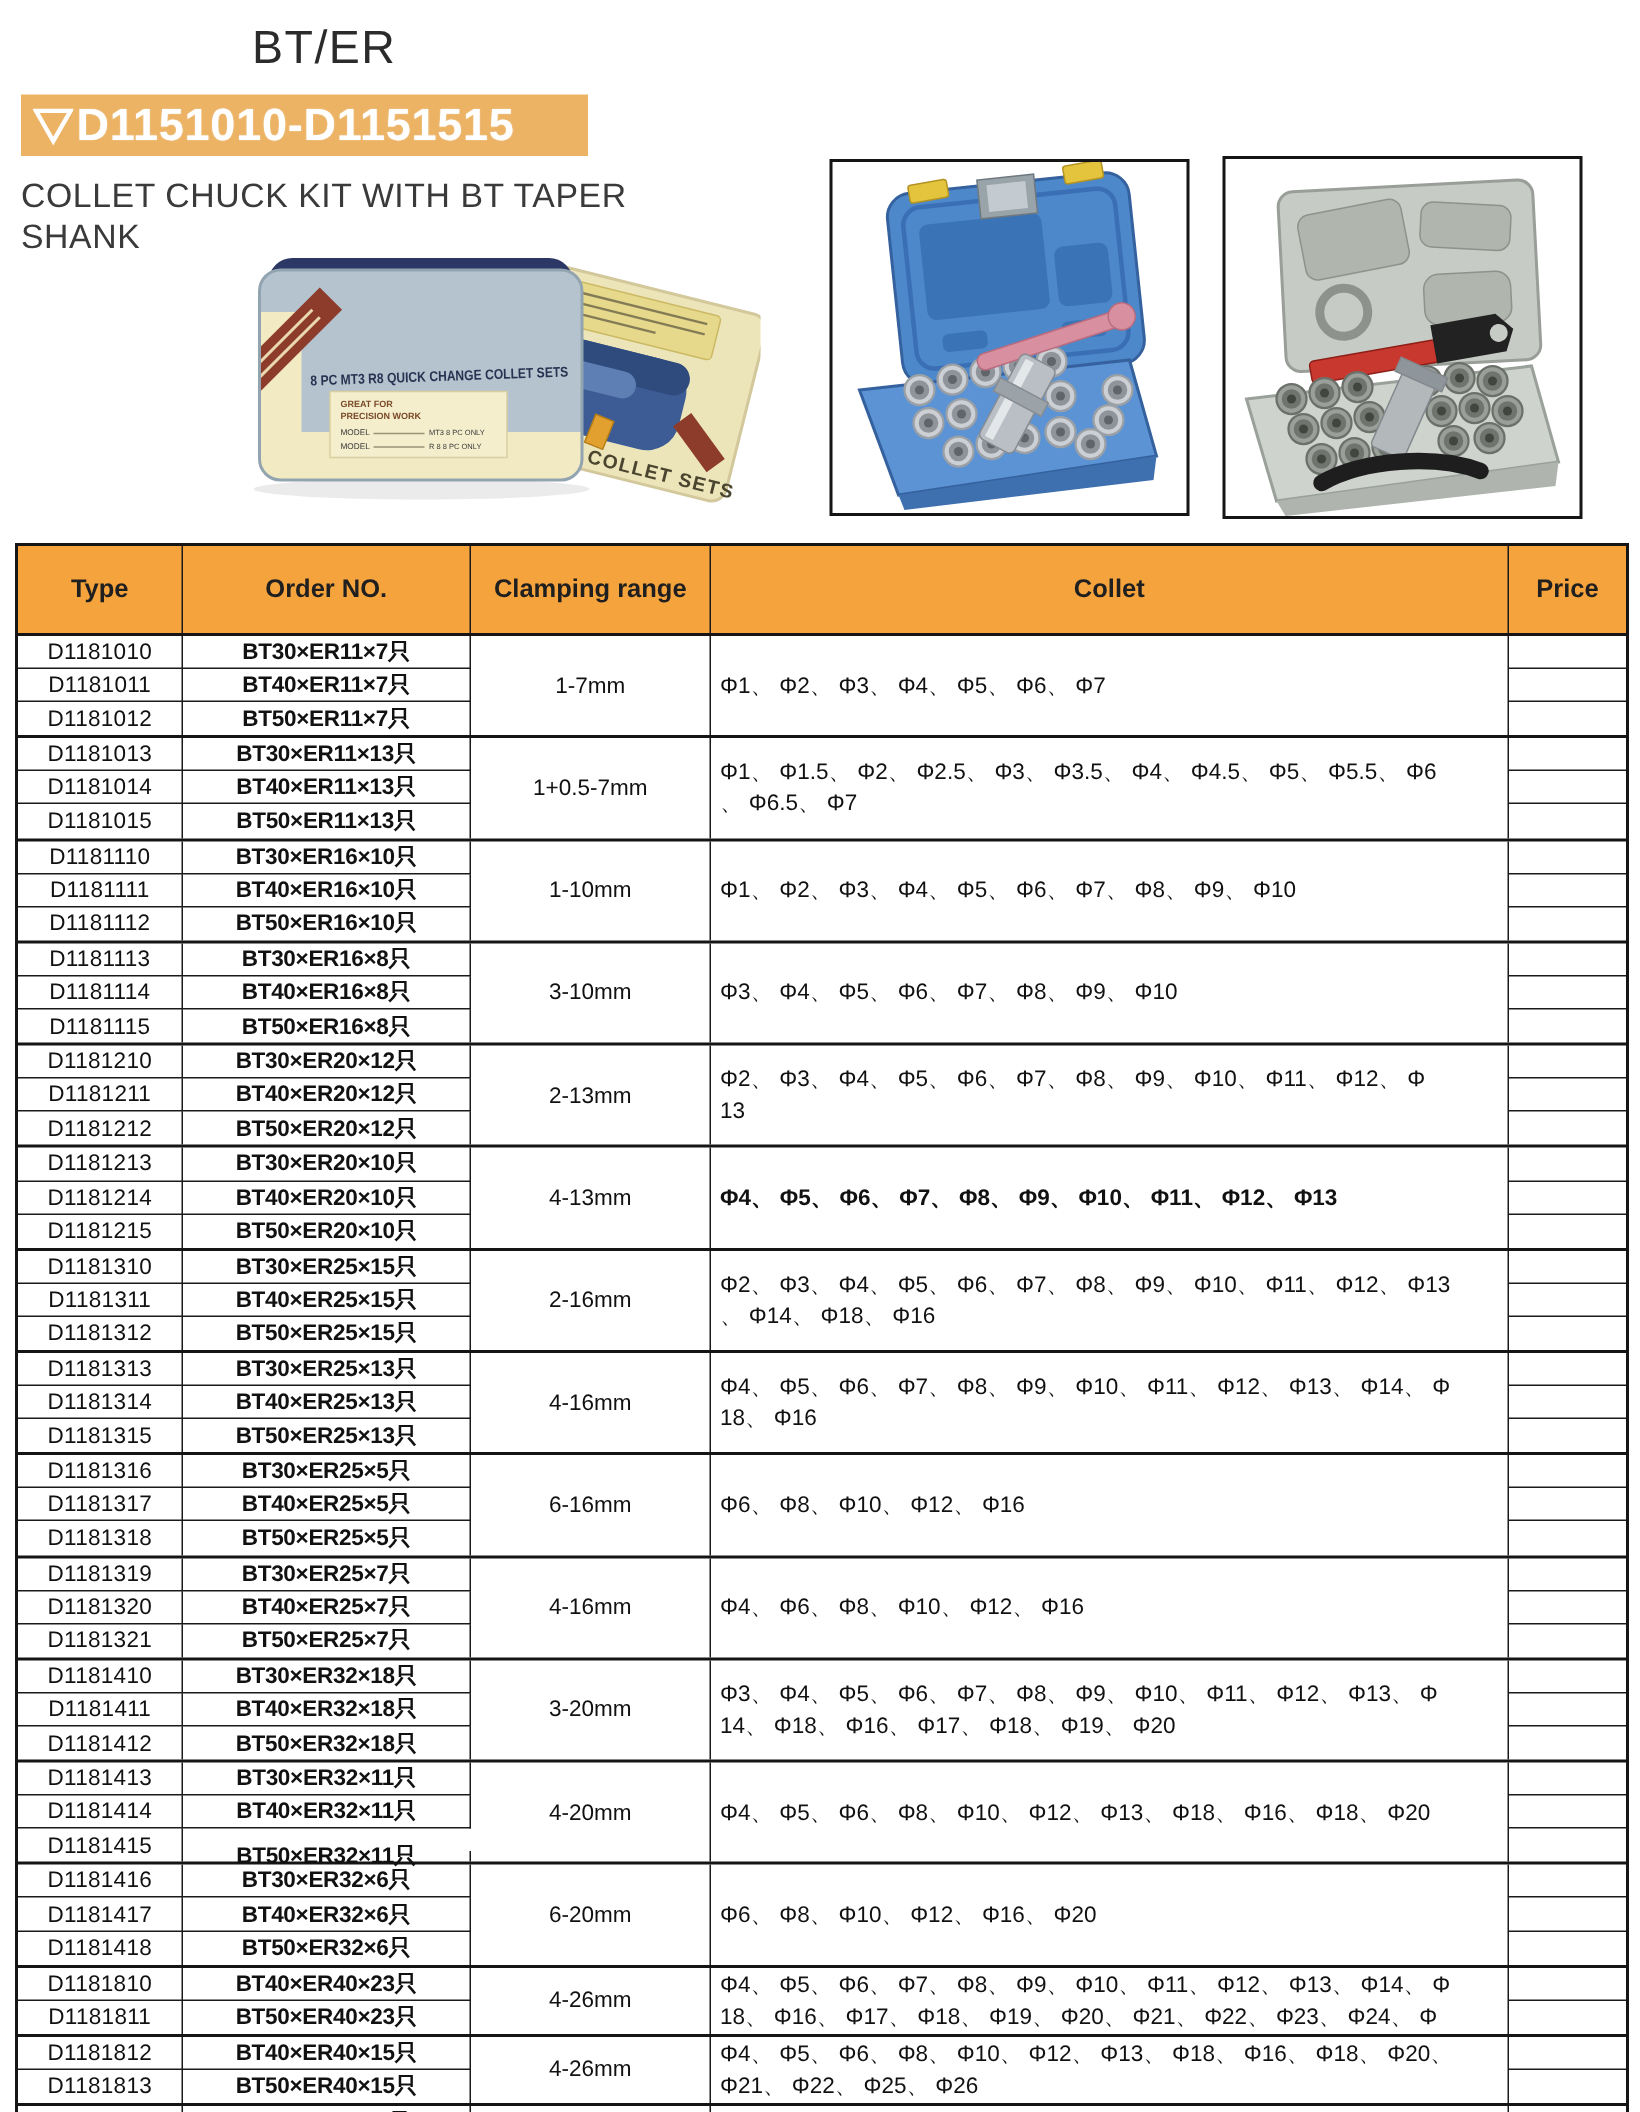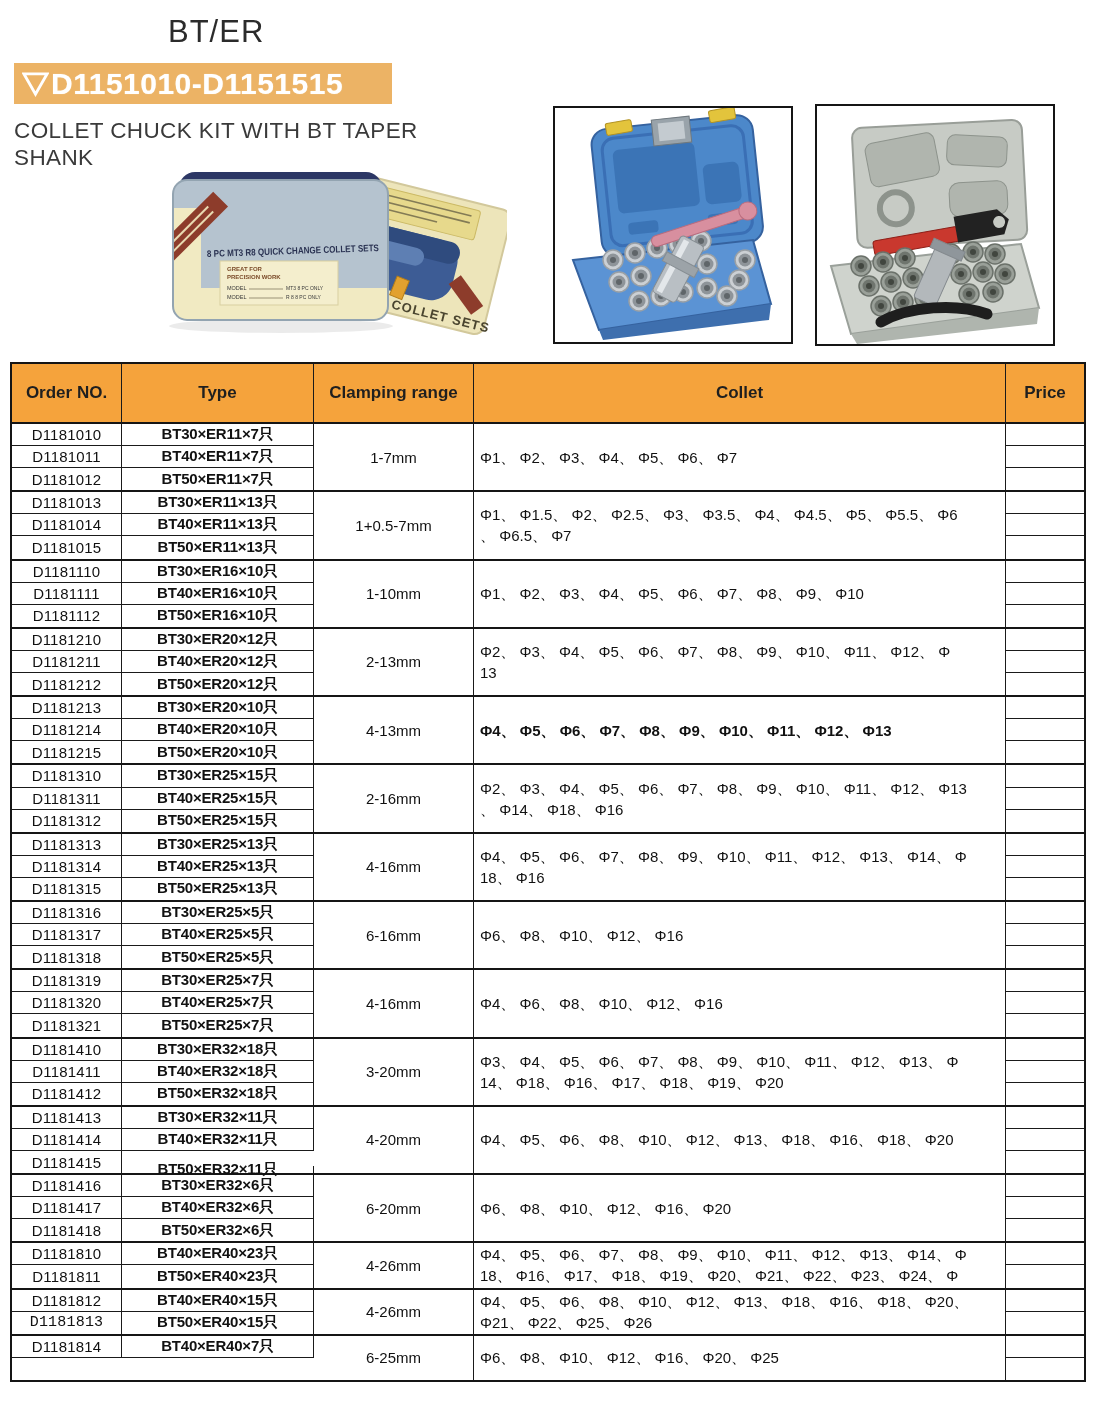--- a/index.html
+++ b/index.html
@@ -294,22 +294,22 @@
       <g transform="rotate(24 118 172)">
         <rect x="106" y="140" width="24" height="58" rx="3" fill="#B3B8BB" stroke="#83898D"></rect>
         <rect x="101" y="136" width="34" height="10" fill="#8F969B" stroke="#83898D"></rect>
       </g>
       <path d="M64,216 C92,200 140,197 170,208" stroke="#1E1E1E" stroke-width="11" fill="none" stroke-linecap="round"></path>
     </svg>
   </div>
 
   <div class="abs" id="spec-table">
     <div class="thead">
+      <div class="th">Type</div>
       <div class="th">Order NO.</div>
-      <div class="th">Type</div>
       <div class="th">Clamping range</div>
       <div class="th">Collet</div>
       <div class="th">Price</div>
     </div>
     <div id="table-body">
         <div class="tgroup" style="grid-template-rows: repeat(3, 22.1px);">
           <div class="c order rb" style="grid-area: 1 / 1;">D1181010</div>
           <div class="c type rb" style="grid-area: 1 / 2;">BT30×ER11×7只</div>
           <div class="c order rb" style="grid-area: 2 / 1;">D1181011</div>
           <div class="c type rb" style="grid-area: 2 / 2;">BT40×ER11×7只</div>
@@ -342,20 +342,33 @@
           <div class="c type rb" style="grid-area: 2 / 2;">BT40×ER16×10只</div>
           <div class="c order" style="grid-area: 3 / 1;">D1181112</div>
           <div class="c type" style="grid-area: 3 / 2;">BT50×ER16×10只</div>
           <div class="c range" style="grid-area: 1 / 3 / span 3;">1-10mm</div>
           <div class="c collet" style="grid-area: 1 / 4 / span 3;">Φ1、 Φ2、 Φ3、 Φ4、 Φ5、 Φ6、 Φ7、 Φ8、 Φ9、 Φ10</div>
           <div class="c pricecell rb" style="grid-area: 1 / 5;"></div>
           <div class="c pricecell rb" style="grid-area: 2 / 5;"></div>
           <div class="c pricecell" style="grid-area: 3 / 5;"></div>
         </div>
         <div class="tgroup" style="grid-template-rows: repeat(3, 22.1px);">
+          <div class="c order rb" style="grid-area: 1 / 1;">D1181113</div>
+          <div class="c type rb" style="grid-area: 1 / 2;">BT30×ER16×8只</div>
+          <div class="c order rb" style="grid-area: 2 / 1;">D1181114</div>
+          <div class="c type rb" style="grid-area: 2 / 2;">BT40×ER16×8只</div>
+          <div class="c order" style="grid-area: 3 / 1;">D1181115</div>
+          <div class="c type" style="grid-area: 3 / 2;">BT50×ER16×8只</div>
+          <div class="c range" style="grid-area: 1 / 3 / span 3;">3-10mm</div>
+          <div class="c collet" style="grid-area: 1 / 4 / span 3;">Φ3、 Φ4、 Φ5、 Φ6、 Φ7、 Φ8、 Φ9、 Φ10</div>
+          <div class="c pricecell rb" style="grid-area: 1 / 5;"></div>
+          <div class="c pricecell rb" style="grid-area: 2 / 5;"></div>
+          <div class="c pricecell" style="grid-area: 3 / 5;"></div>
+        </div>
+        <div class="tgroup" style="grid-template-rows: repeat(3, 22.1px);">
           <div class="c order rb" style="grid-area: 1 / 1;">D1181210</div>
           <div class="c type rb" style="grid-area: 1 / 2;">BT30×ER20×12只</div>
           <div class="c order rb" style="grid-area: 2 / 1;">D1181211</div>
           <div class="c type rb" style="grid-area: 2 / 2;">BT40×ER20×12只</div>
           <div class="c order" style="grid-area: 3 / 1;">D1181212</div>
           <div class="c type" style="grid-area: 3 / 2;">BT50×ER20×12只</div>
           <div class="c range" style="grid-area: 1 / 3 / span 3;">2-13mm</div>
           <div class="c collet" style="grid-area: 1 / 4 / span 3;">Φ2、 Φ3、 Φ4、 Φ5、 Φ6、 Φ7、 Φ8、 Φ9、 Φ10、 Φ11、 Φ12、 Φ
 13</div>
           <div class="c pricecell rb" style="grid-area: 1 / 5;"></div>
@@ -476,21 +489,21 @@
           <div class="c type" style="grid-area: 2 / 2;">BT50×ER40×23只</div>
           <div class="c range" style="grid-area: 1 / 3 / span 2;">4-26mm</div>
           <div class="c collet" style="grid-area: 1 / 4 / span 2;">Φ4、 Φ5、 Φ6、 Φ7、 Φ8、 Φ9、 Φ10、 Φ11、 Φ12、 Φ13、 Φ14、 Φ
 18、 Φ16、 Φ17、 Φ18、 Φ19、 Φ20、 Φ21、 Φ22、 Φ23、 Φ24、 Φ</div>
           <div class="c pricecell rb" style="grid-area: 1 / 5;"></div>
           <div class="c pricecell" style="grid-area: 2 / 5;"></div>
         </div>
         <div class="tgroup" style="grid-template-rows: repeat(2, 22.1px);">
           <div class="c order rb" style="grid-area: 1 / 1;">D1181812</div>
           <div class="c type rb" style="grid-area: 1 / 2;">BT40×ER40×15只</div>
-          <div class="c order" style="grid-area: 2 / 1; font-family: Liberation Mono, monospace;">D1181813</div>
+          <div class="c order" style="grid-area: 2 / 1;">D1181813</div>
           <div class="c type" style="grid-area: 2 / 2;">BT50×ER40×15只</div>
           <div class="c range" style="grid-area: 1 / 3 / span 2;">4-26mm</div>
           <div class="c collet" style="grid-area: 1 / 4 / span 2;">Φ4、 Φ5、 Φ6、 Φ8、 Φ10、 Φ12、 Φ13、 Φ18、 Φ16、 Φ18、 Φ20、
 Φ21、 Φ22、 Φ25、 Φ26</div>
           <div class="c pricecell rb" style="grid-area: 1 / 5;"></div>
           <div class="c pricecell" style="grid-area: 2 / 5;"></div>
         </div>
         <div class="tgroup" style="grid-template-rows: repeat(2, 22.1px);">
           <div class="c order rb" style="grid-area: 1 / 1;">D1181814</div>
           <div class="c type rb" style="grid-area: 1 / 2;">BT40×ER40×7只</div>

